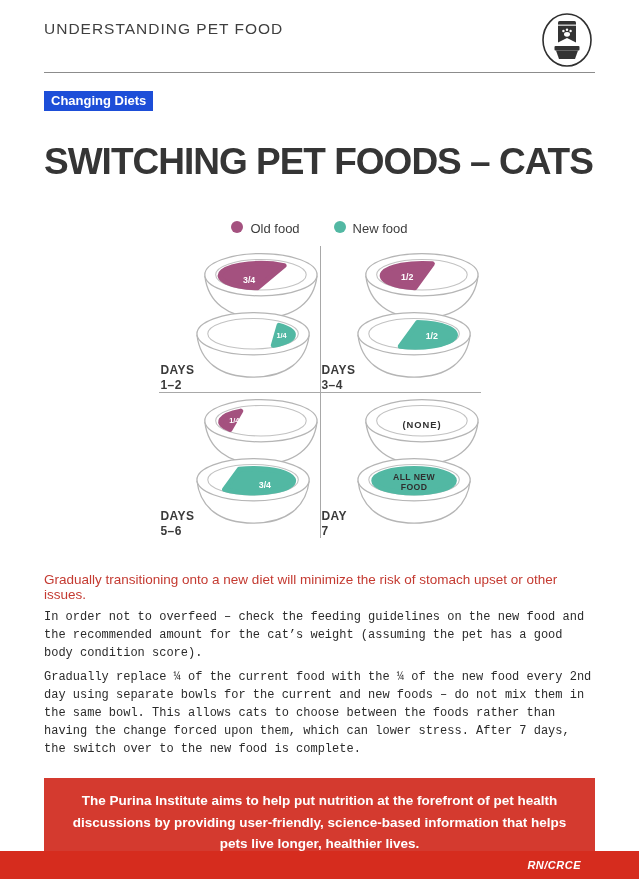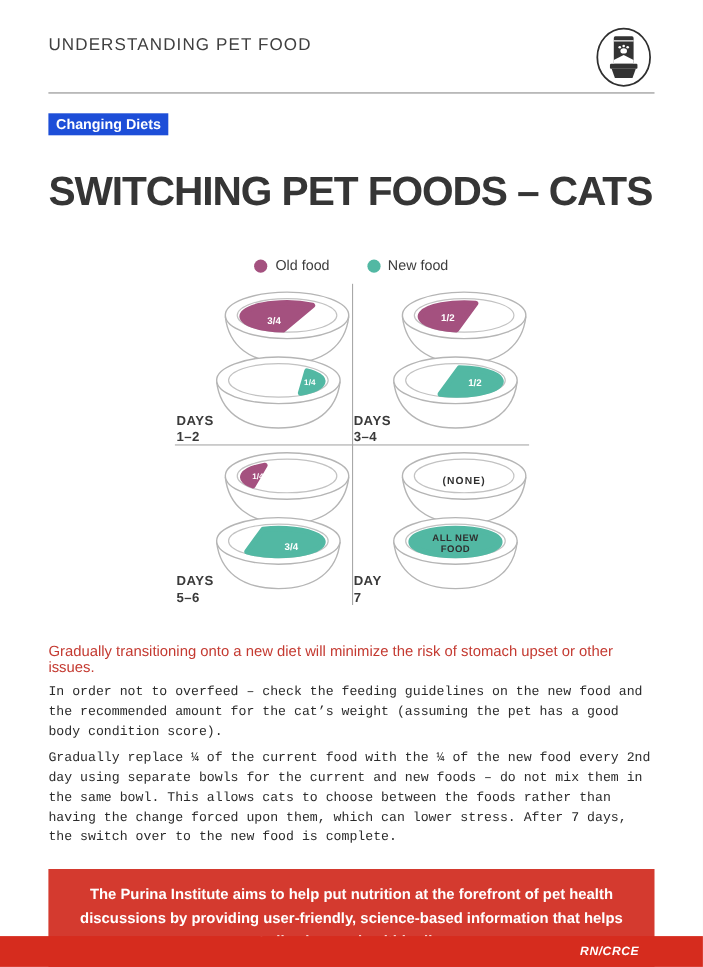--- a/index.html
+++ b/index.html
@@ -1,30 +1,30 @@
 <!DOCTYPE html>
 <html><head>
 <meta charset="utf-8">
 <style>
   * { margin:0; padding:0; box-sizing:border-box; }
   body { background:#e8e8e8; font-family:"Liberation Sans", sans-serif; }
   .page { position:relative; width:639px; height:879px; margin:0 auto; background:#fff; overflow:hidden; }
   .content { padding:0 44px; }
 
   
-  .header-row { display:flex; justify-content:space-between; align-items:flex-start; padding-top:20px;gap:42px; }
+  .header-row { display:flex; justify-content:space-between; align-items:flex-start; padding-top:8px;gap:42px; }
   .header-title { font-size:15.5px; font-weight:400; letter-spacing:1px; color:#3f3f3f; margin-top:12px; }
   .header-rule { border:none; border-top:1.5px solid #8c8c8c; margin-top:2px; }
   .badge { display:inline-block; margin-top:18px; background:#1d4ed8; color:#fff; font-size:13px; font-weight:bold; padding:2px 7px 3px; }
 
   .main-title { font-size:37px; font-weight:bold; letter-spacing:-1px; color:#353535; margin-top:30px; white-space:nowrap; }
 
   
   .legend { display:flex; justify-content:center; gap:34px; margin-top:38px; }
-  .legend-item { display:flex; align-items:flex-end; gap:7px; font-size:13px; color:#3d3d3d; }
+  .legend-item { display:flex; align-items:flex-start; gap:7px; font-size:13px; color:#3d3d3d; }
   .dot { width:12px; height:12px; border-radius:50%; display:inline-block; }
   .dot.old { background:#a4517f; }
   .dot.new { background:#52b8a3; }
 
   
   .grid-wrap { position:relative; width:322px; margin:10px auto 0; }
   .grid { display:grid; grid-template-columns:161px 161px; grid-template-rows:146px 146px; }
   .vline { position:absolute; left:50%; top:0; bottom:0; width:1px; background:#a8a8a8; }
   .hline { position:absolute; top:50%; left:0; right:0; height:1px; background:#a8a8a8; }
   .cell { display:flex; align-items:stretch; padding:2px 0 0 2px; }

